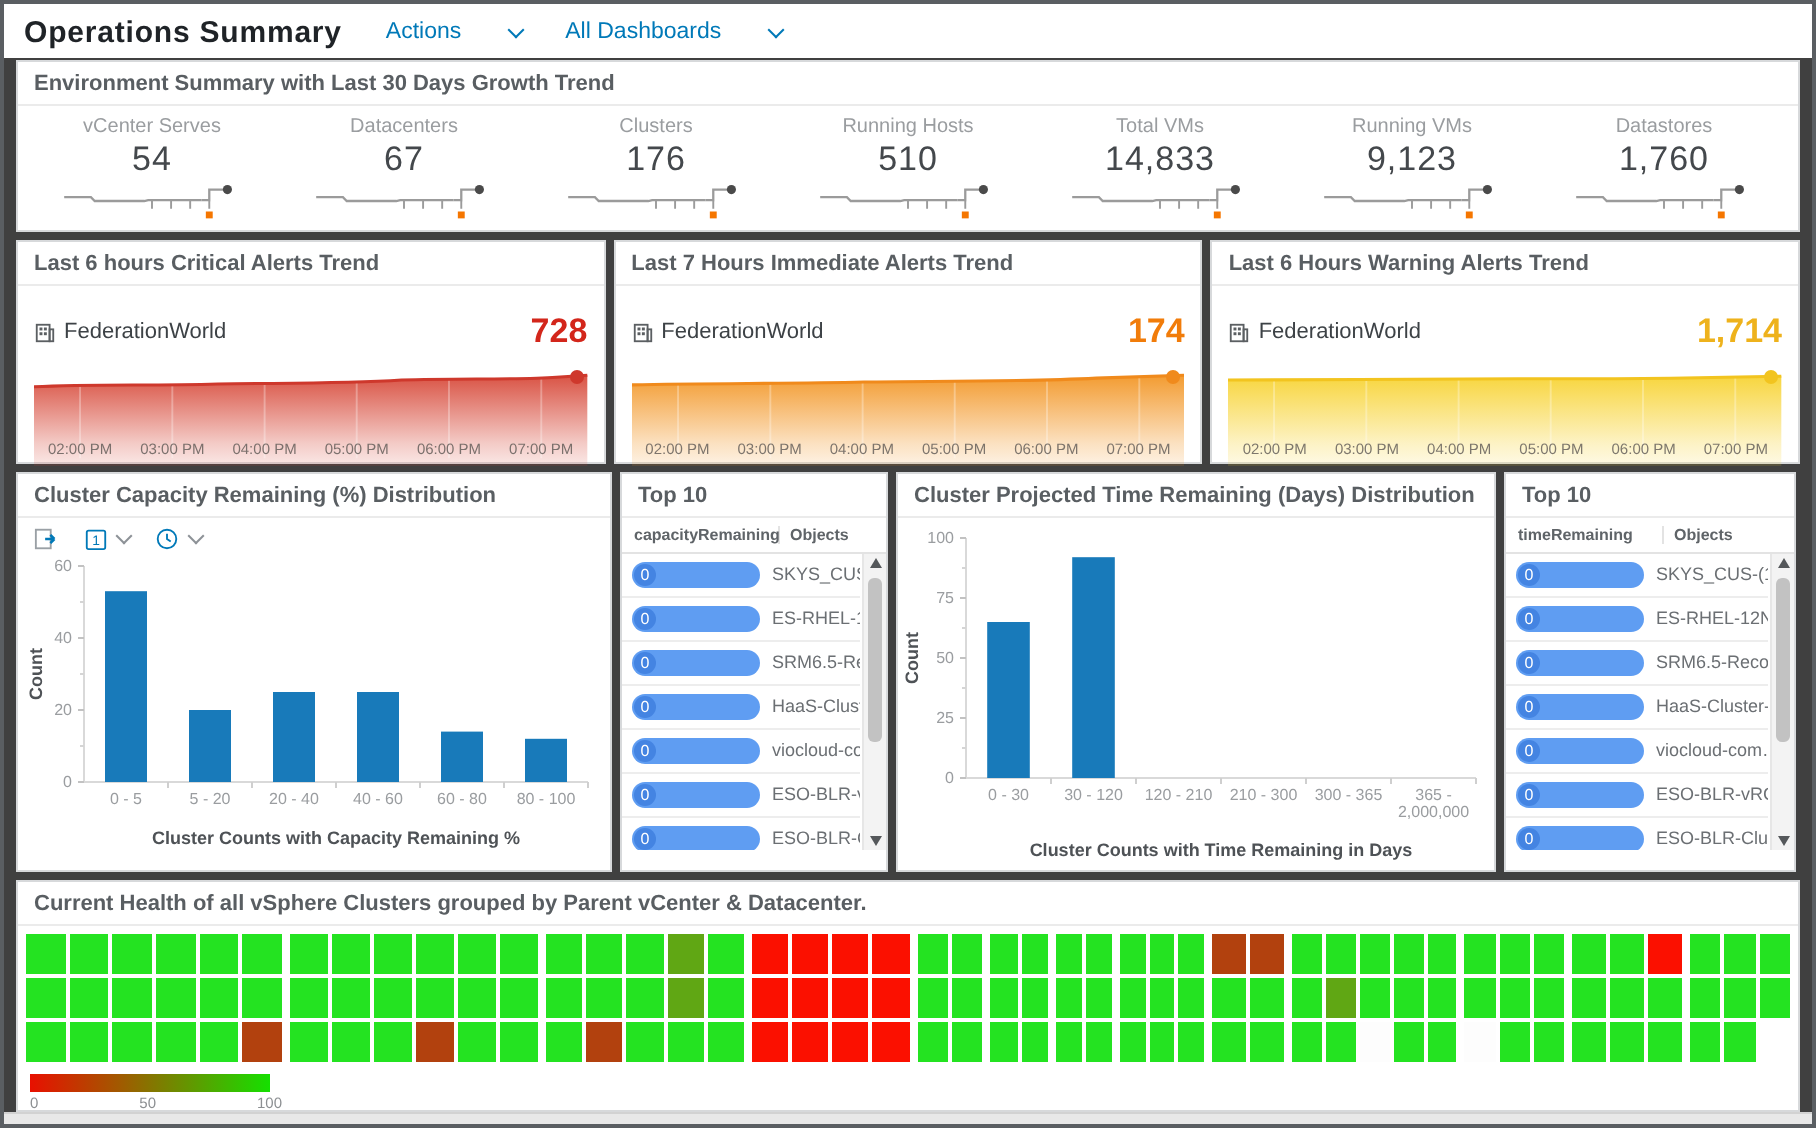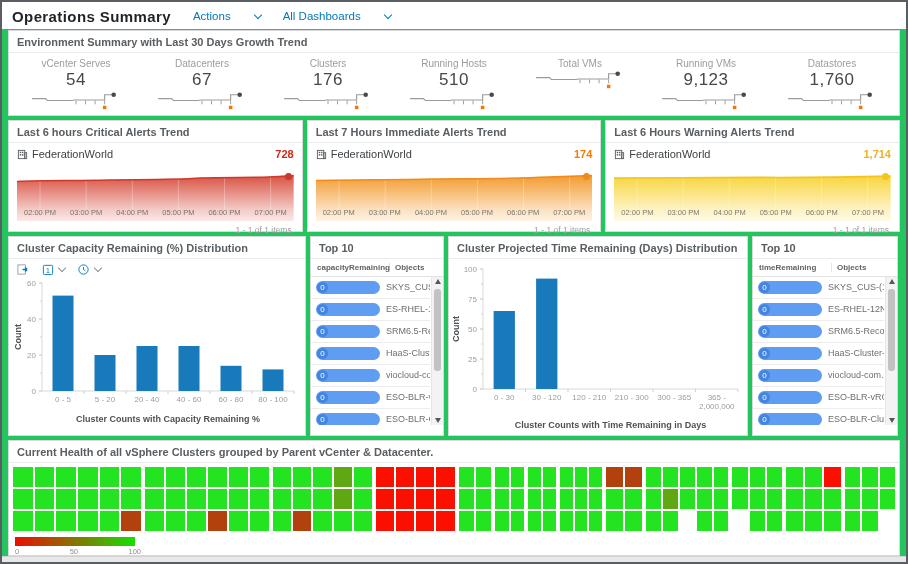--- a/index.html
+++ b/index.html
@@ -1,16 +1,16 @@
 <!DOCTYPE html>
 <html><head>
 <meta charset="utf-8">
 <style>
   html,body{margin:0;padding:0;background:#c9ccce;}
-  .frame{width:908px;height:564px;box-sizing:border-box;border:2px solid #5a5e62;background:#22c55e;
+  .frame{width:908px;height:564px;box-sizing:border-box;border:2px solid #5a5e62;background:#404040;
          font-family:"Liberation Sans",sans-serif;display:flex;flex-direction:column;overflow:hidden;position:relative;}
   
   .app-header{height:27px;display:flex;align-items:center;padding:2px 10px 0;gap:22px;background:#fff;}
   .app-title{font-size:15px;font-weight:600;letter-spacing:.4px;color:#1f2327;}
   .hdr-link{font-size:11.5px;color:#0079b8;display:inline-flex;align-items:center;cursor:pointer;gap:19px;}
   .chev{display:inline-block;width:5px;height:5px;border-right:1.5px solid #0079b8;border-bottom:1.5px solid #0079b8;
         transform:rotate(45deg);margin-left:5px;margin-top:-3px;}
   .chev.gray{border-color:#8d9297;}
   .content{flex:1;display:flex;flex-direction:column;gap:4px;padding:1px 6px 0;}
   
@@ -20,24 +20,24 @@
   
   .env-panel{height:86px;}
   .kpi-row{display:flex;padding:5px 4px 0;}
   .kpi{flex:1;text-align:center;}
   .kpi-label{font-size:10px;color:#9a9da0;}
   .kpi-value{font-size:17px;color:#44484c;letter-spacing:.5px;margin-top:1px;}
   .spark{width:92px;height:21px;display:block;margin:0 auto;}
   
   .alert-row{display:grid;grid-template-columns:repeat(3,1fr);gap:4px;}
   .alert-panel{height:112px;}
-  .alert-body{padding:3px 8px 0;}
+  .alert-body{padding:15px 8px 0;}
   .alert-head{display:flex;justify-content:space-between;align-items:center;height:17px;}
   .obj{display:inline-flex;align-items:center;gap:4px;font-size:11px;color:#3d4246;cursor:pointer;}
-  .alert-value{font-size:11px;font-weight:700;}
+  .alert-value{font-size:17px;font-weight:700;}
   .area-wrap{position:relative;height:56px;margin-top:2px;}
   .area{position:absolute;inset:0;width:100%;height:100%;}
   .area-dot{position:absolute;right:2px;top:8px;width:7px;height:7px;border-radius:50%;}
   .area-labels{position:absolute;left:0;right:0;bottom:4px;display:flex;}
   .area-labels span{flex:1;text-align:center;font-size:7.5px;color:rgba(92,88,84,.8);}
   .alert-footer{text-align:right;font-size:8.5px;color:#9b9ea1;padding:4px 2px 0;}
   
   .mid-row{display:grid;grid-template-columns:298px 134px 300px 146px;gap:4px;height:200px;}
   .toolbar{display:flex;align-items:center;gap:12px;padding:4px 8px 1px;}
   .tb-item{display:inline-flex;align-items:center;cursor:pointer;}
@@ -130,20 +130,21 @@
     <svg class="spark" viewBox="0 0 96 22">
       <path d="M2,9 L16,9 L18,11 L44,11 L46,10.5 L74,10.5" fill="none" stroke="#9b9b9b" stroke-width="1.2"></path>
       <path d="M48,11 v4 M58,11 v4 M68,11 v4 M78,11 v4" stroke="#9b9b9b" stroke-width="1" fill="none"></path>
       <path d="M74,10.5 L78,10.5 L78,5 L86,5" fill="none" stroke="#9b9b9b" stroke-width="1.2"></path>
       <circle cx="87.5" cy="5" r="2.4" fill="#4a4a4a"></circle>
       <rect x="76.2" y="16.5" width="3.6" height="3.6" fill="#f57600"></rect>
     </svg>
   </div>
           <div class="kpi">
     <div class="kpi-label">Total VMs</div>
+    <div class="kpi-value">14,833</div>
     <svg class="spark" viewBox="0 0 96 22">
       <path d="M2,9 L16,9 L18,11 L44,11 L46,10.5 L74,10.5" fill="none" stroke="#9b9b9b" stroke-width="1.2"></path>
       <path d="M48,11 v4 M58,11 v4 M68,11 v4 M78,11 v4" stroke="#9b9b9b" stroke-width="1" fill="none"></path>
       <path d="M74,10.5 L78,10.5 L78,5 L86,5" fill="none" stroke="#9b9b9b" stroke-width="1.2"></path>
       <circle cx="87.5" cy="5" r="2.4" fill="#4a4a4a"></circle>
       <rect x="76.2" y="16.5" width="3.6" height="3.6" fill="#f57600"></rect>
     </svg>
   </div>
           <div class="kpi">
     <div class="kpi-label">Running VMs</div>

